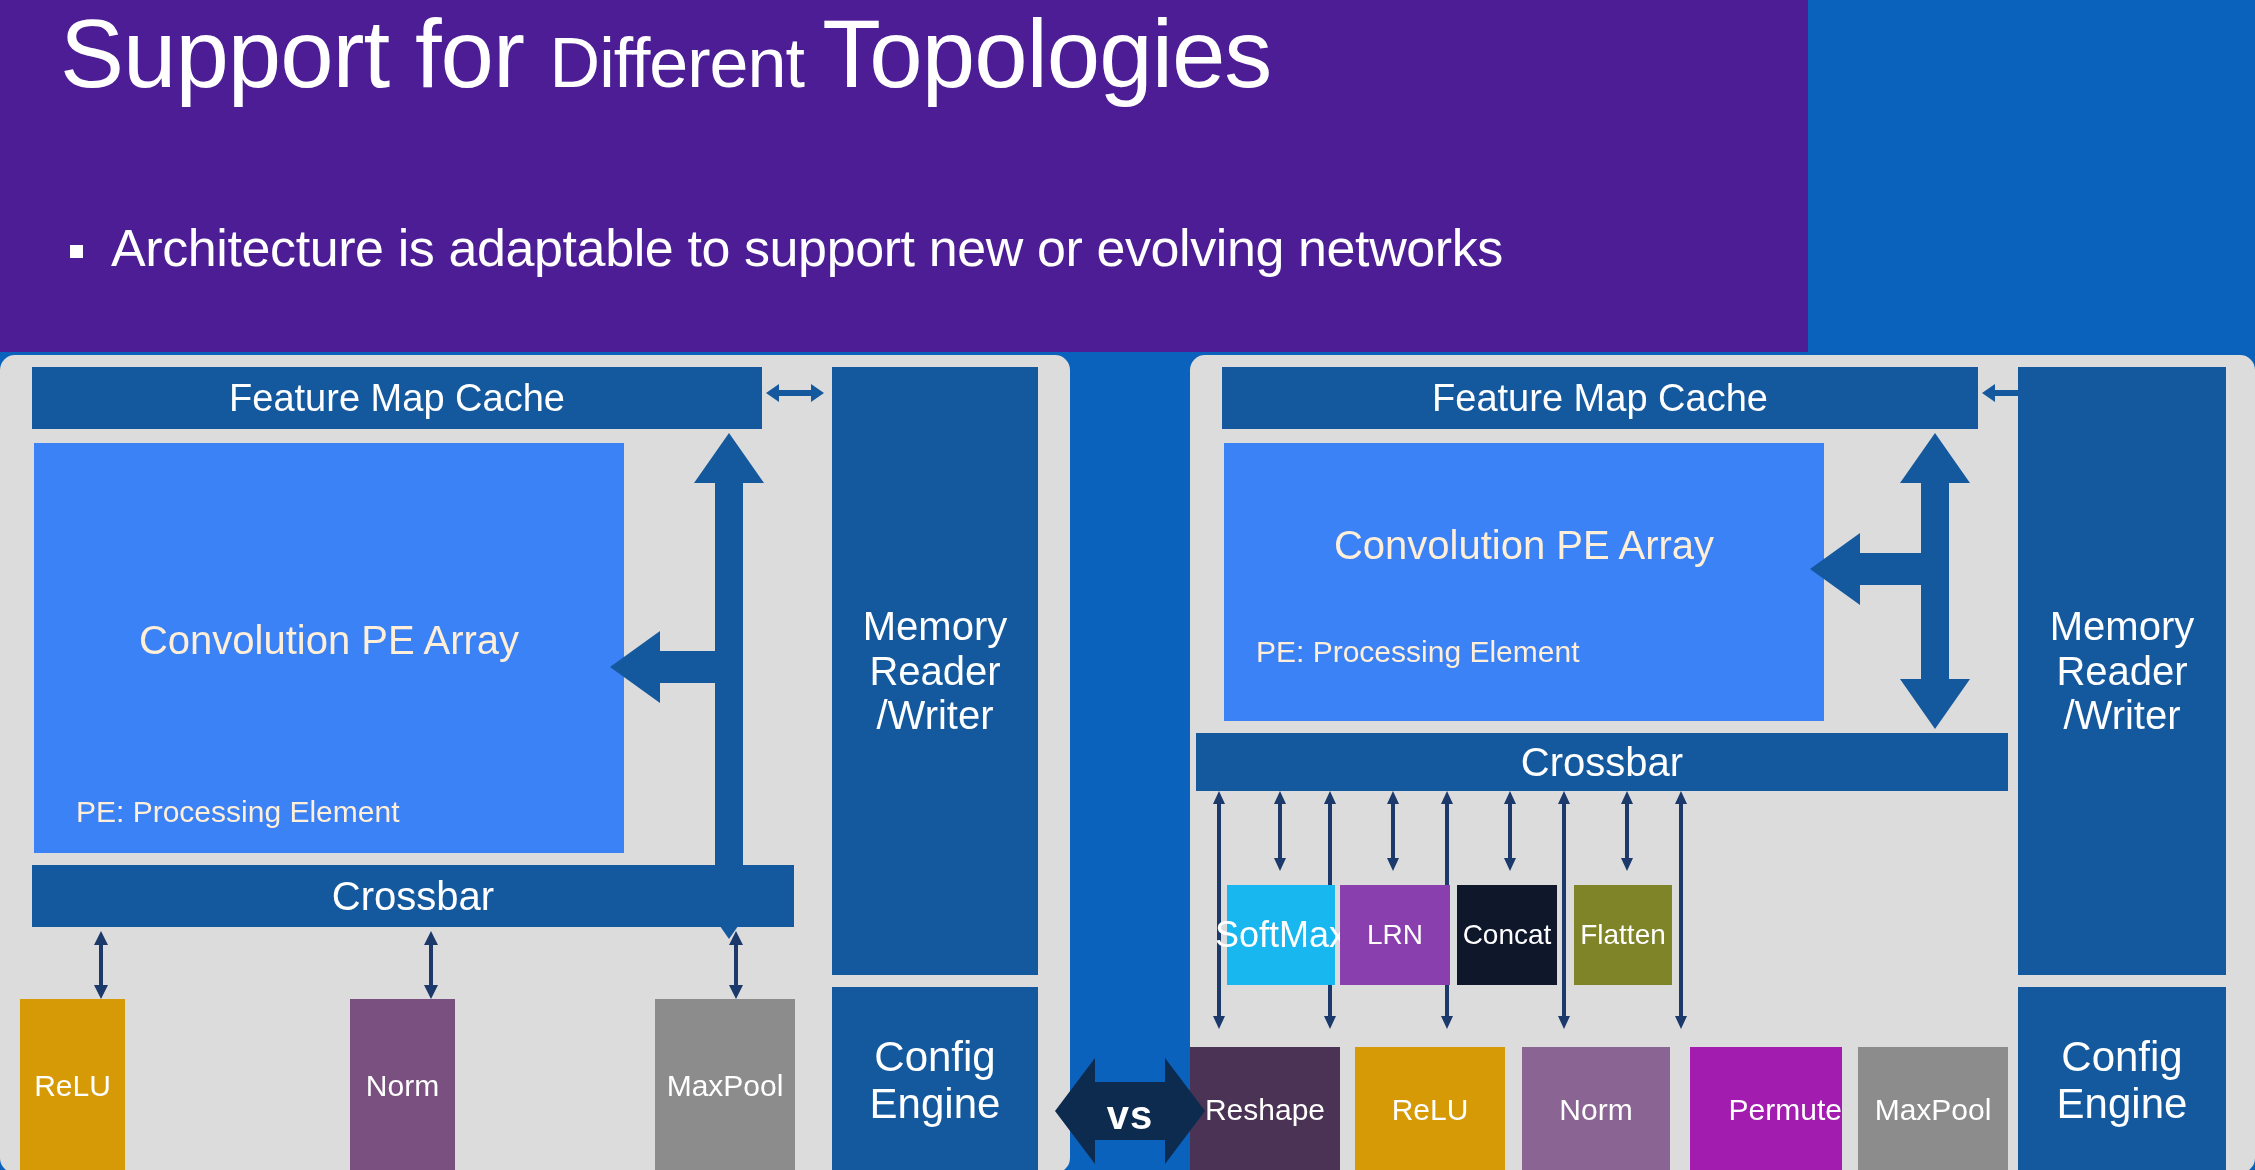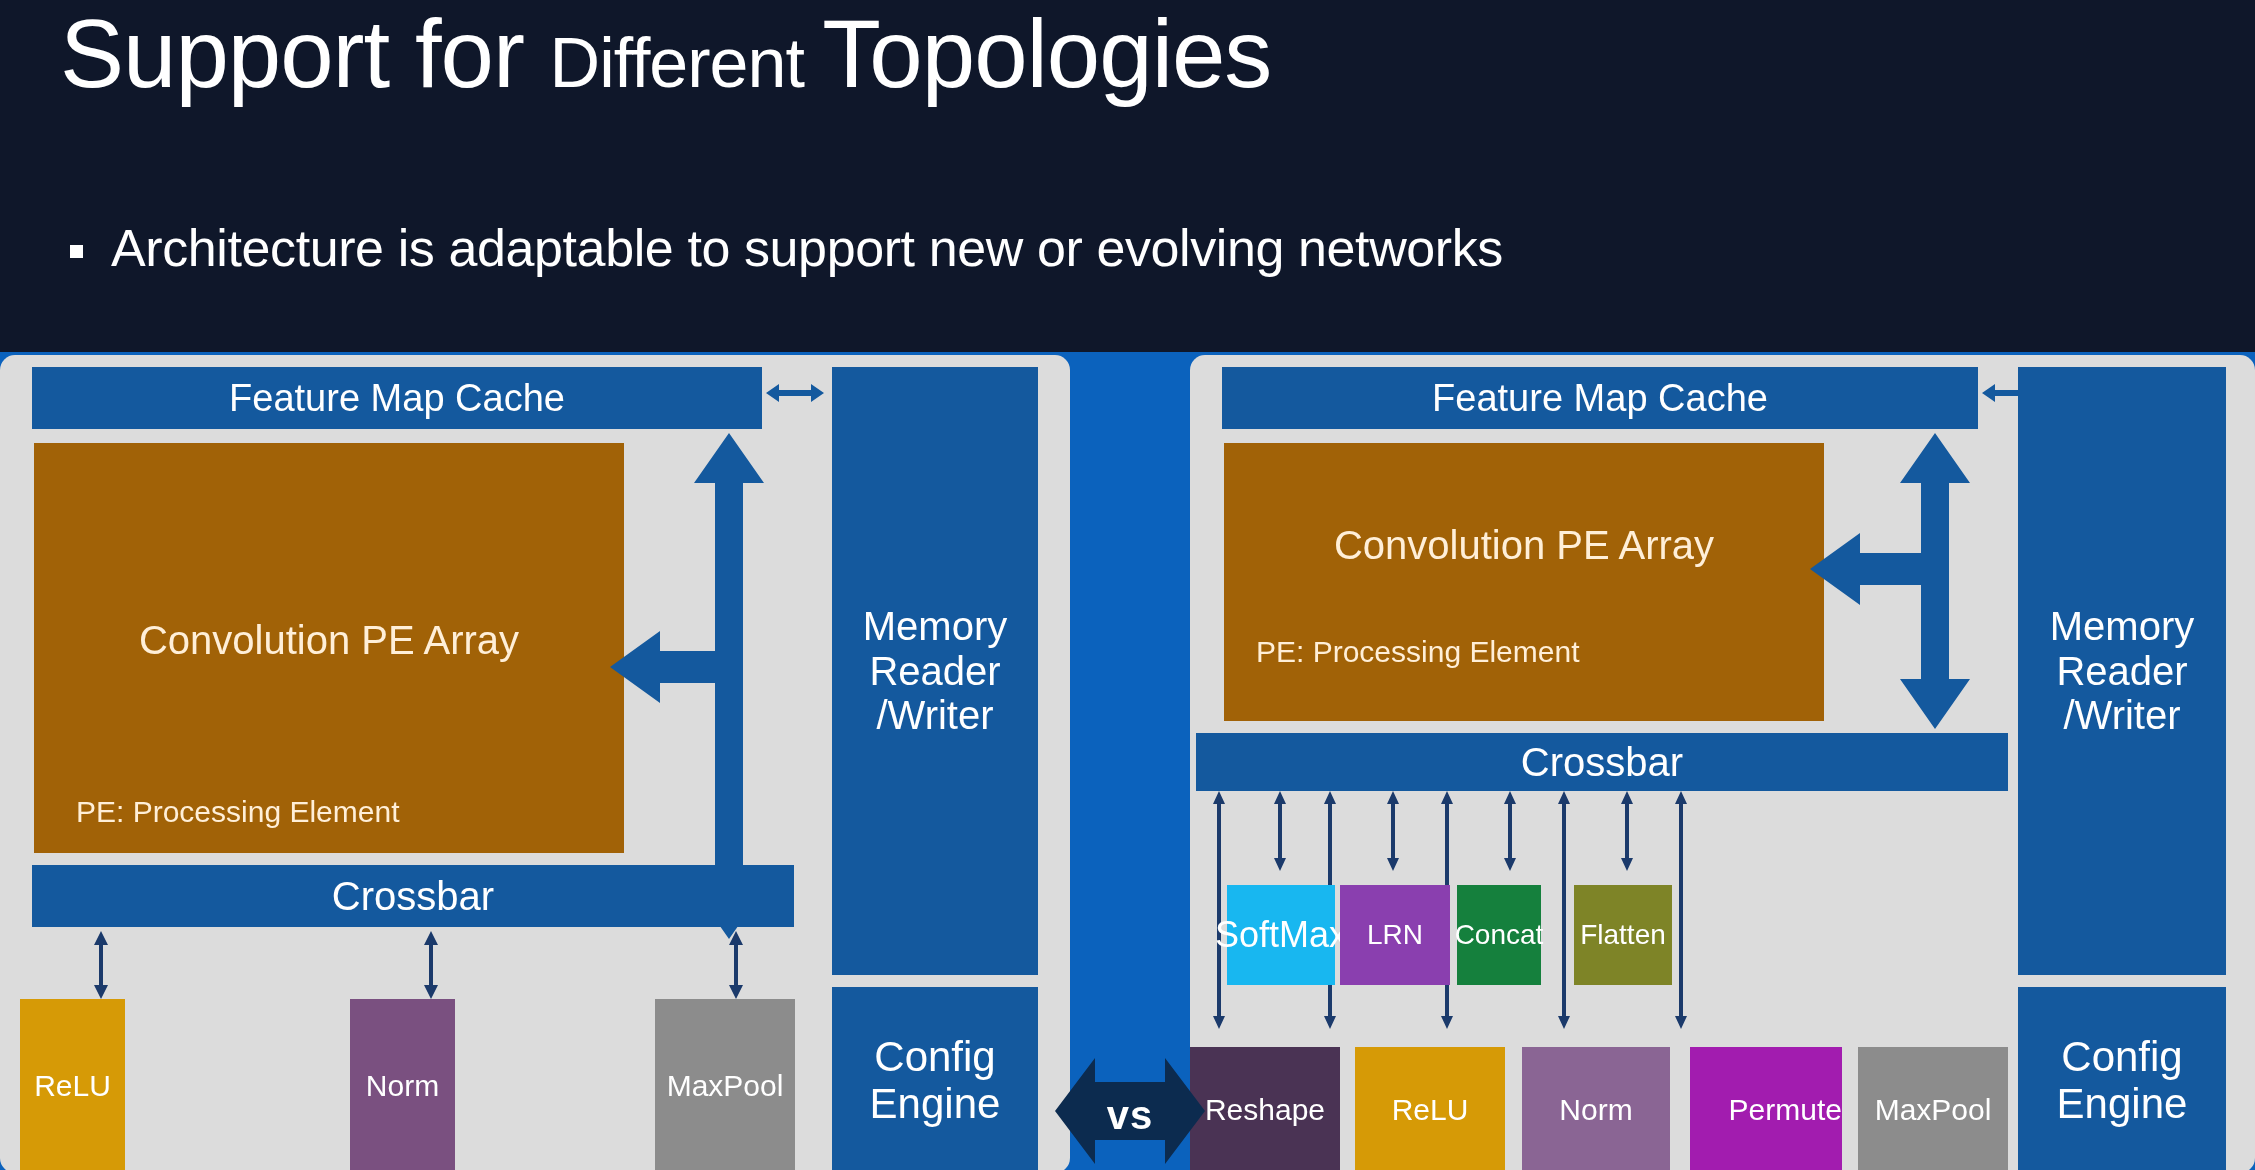--- a/index.html
+++ b/index.html
@@ -5,22 +5,22 @@
   * { margin:0; padding:0; box-sizing:border-box; }
   html,body { width:2255px; height:1170px; overflow:hidden; }
   body {
     font-family:"Liberation Sans", sans-serif;
     background:#0B62BD;
     position:relative;
   }
 
   
   #header {
-    position:absolute; left:0; top:0; width:2255px; height:352px;
-    background:#0f172a;
+    position:absolute; left:0; top:0; width:1808px; height:352px;
+    background:#4c1d95;
   }
   #title {
     position:absolute; left:60px; top:6px;
     color:#ffffff; white-space:nowrap;
     font-weight:400; letter-spacing:-1px;
   }
   #title .big   { font-size:96px; line-height:1.0; }
   #title .small { font-size:70px; line-height:1.0; }
 
   #bullet-row {
@@ -42,21 +42,21 @@
   .panel { position:absolute; top:3px; height:818px; background:#DCDCDC;border-radius:15px; }
   #panel-left  { left:0px;    width:1070px; }
   #panel-right { left:1190px; width:1065px; }
 
   .blk {
     position:absolute; color:#ffffff; display:flex;
     align-items:center; justify-content:center; text-align:center;
     line-height:1.12;
   }
   .navy   { background:#14599E; }
-  .orange { background:#a16207; }
+  .orange { background:#3b82f6; }
 
   
   .arw { position:absolute; }
   .arw svg { display:block; }
 
   
   .op {
     position:absolute; color:#ffffff; display:flex;
     align-items:center; justify-content:center;
     font-size:30px; white-space:nowrap;
@@ -244,21 +244,21 @@
           </svg>
         </div>
       </div>
     <div id="right-ops-mid">
         <div class="op" style="left: 37px; top: 530px; width: 108px; height: 100px; background: rgb(24, 183, 240); font-size: 36px;">
           <span>SoftMax</span>
         </div>
         <div class="op" style="left: 150px; top: 530px; width: 110px; height: 100px; background: rgb(138, 63, 175); font-size: 28px;">
           <span>LRN</span>
         </div>
-        <div class="op" style="left: 267px; top: 530px; width: 84px; height: 100px; background: #15803d; font-size: 28px;">
+        <div class="op" style="left: 267px; top: 530px; width: 100px; height: 100px; background: #0f172a; font-size: 28px;">
           <span>Concat</span>
         </div>
         <div class="op" style="left: 384px; top: 530px; width: 98px; height: 100px; background: rgb(126, 132, 39); font-size: 28px;">
           <span>Flatten</span>
         </div>
       </div>
     <div id="right-ops-bot">
         <div class="op" style="left: 0px; top: 692px; width: 150px; height: 126px; background: rgb(74, 51, 84); font-size: 30px;">
           <span>Reshape</span>
         </div>

